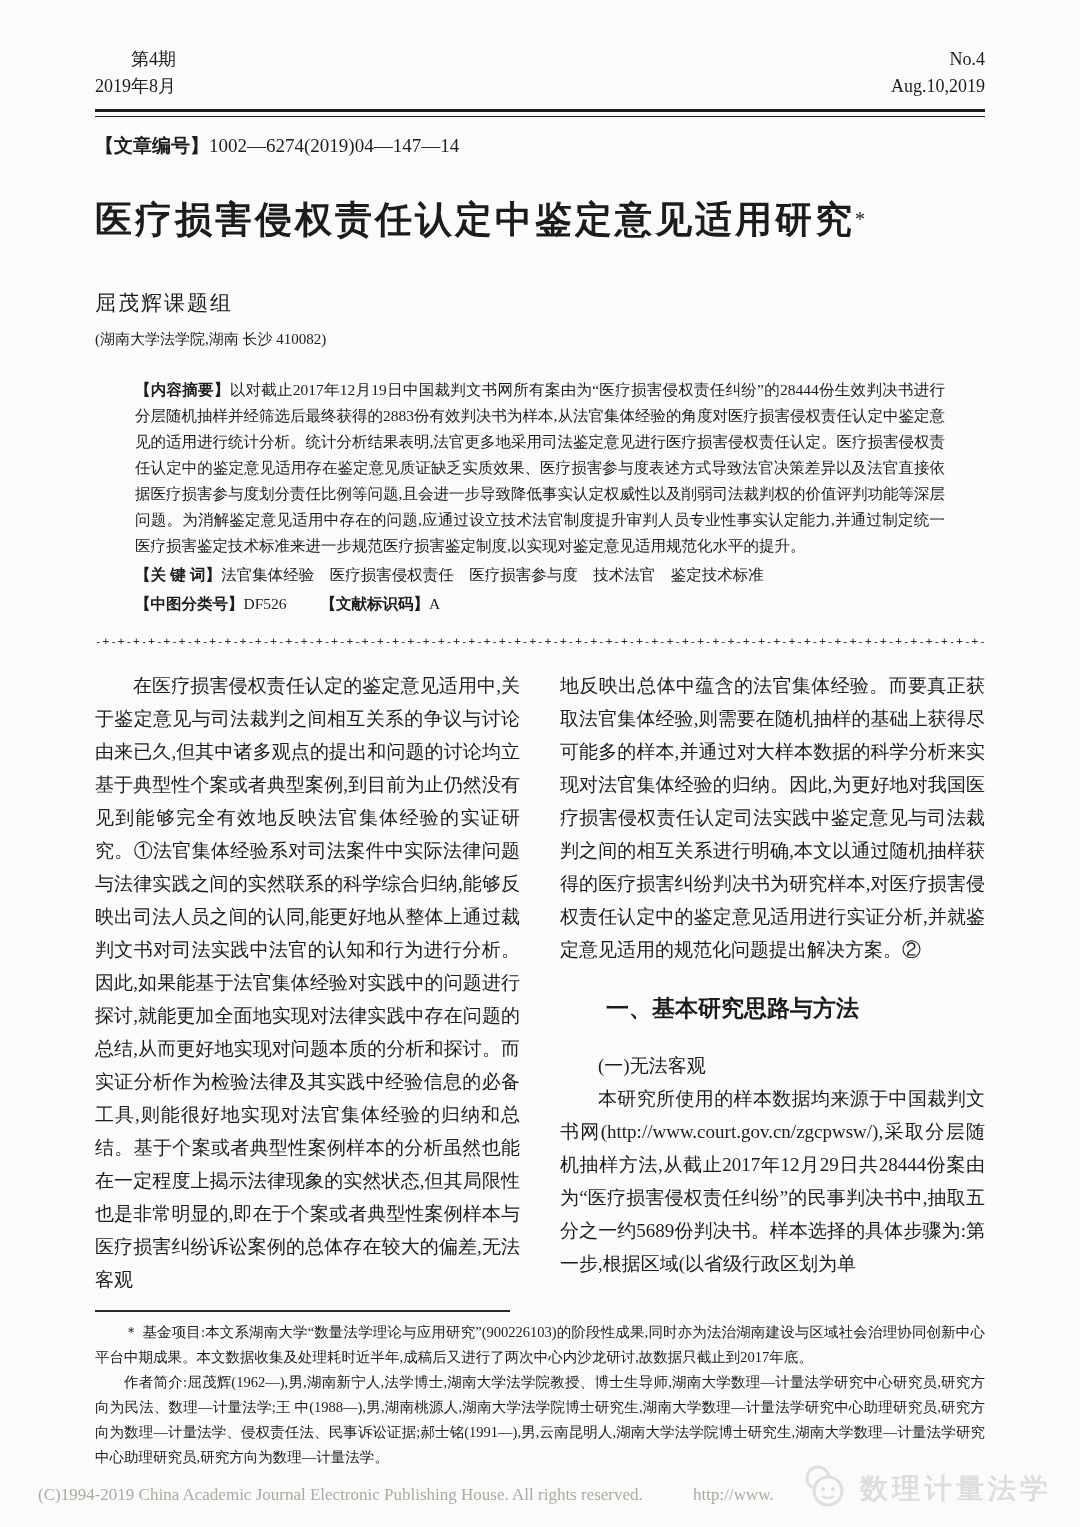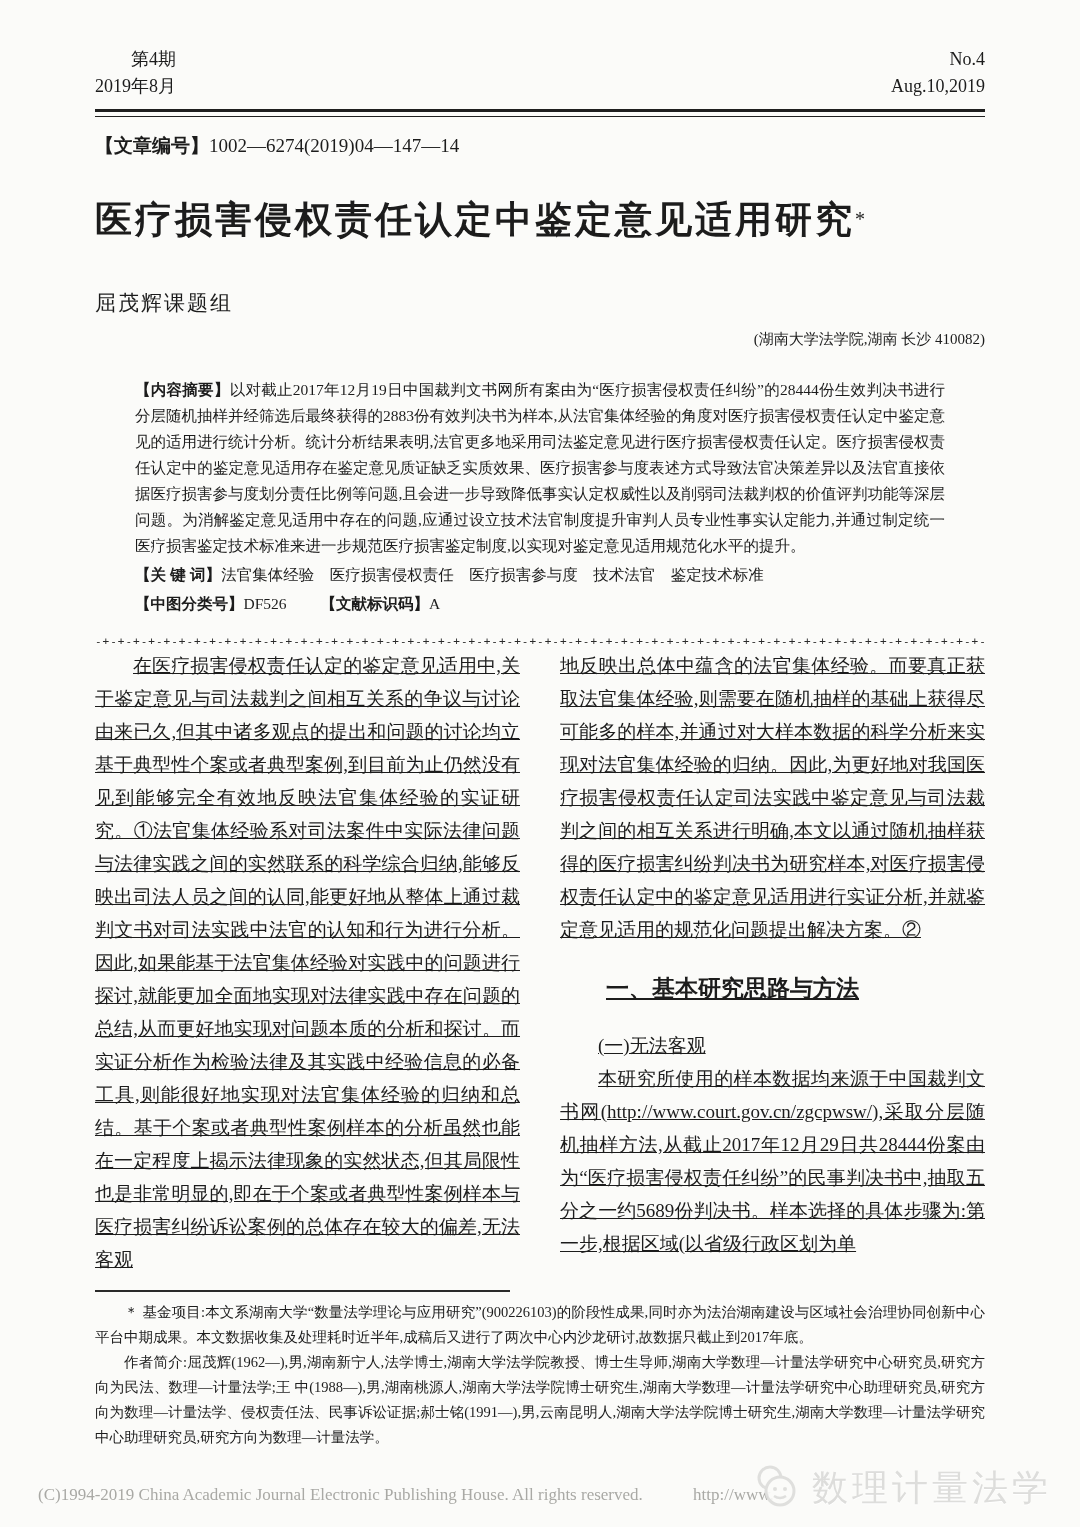--- a/index.html
+++ b/index.html
@@ -22,38 +22,38 @@
   
   .article-number { margin-top:16px; font-size:19px; }
   .label-hei { font-family:"Liberation Sans","DejaVu Sans",sans-serif; font-weight:bold; }
   .title-line { text-align:left; margin-top:36px; }
   .article-title {
     display:inline; font-size:37px; font-weight:bold; letter-spacing:3px;
     font-family:"Liberation Sans","DejaVu Sans",sans-serif;
   }
   .title-marker { font-size:20px; vertical-align:super; }
   .author-line { text-align:left; margin-top:44px; font-size:21px; letter-spacing:2px; }
-  .affil-line  { text-align:right; margin-top:13px; font-size:15px; }
+  .affil-line  { text-align:left; margin-top:13px; font-size:15px; }
 
   
   .abstract-block { margin:28px 40px 0 40px; font-size:15.5px; line-height:26px; }
   .abstract-block p { margin:0; text-align:justify; }
   .abstract-keywords { margin-top:3px !important; }
   .abstract-clc { margin-top:3px !important; }
   .clc-gap { display:inline-block; width:34px; }
 
   
   .section-divider {
     margin-top:18px; font-family:"DejaVu Sans Mono",monospace;
     font-size:11px; letter-spacing:1px; white-space:nowrap; overflow:hidden;
     color:#2a2a2a; height:14px; line-height:14px;
   }
 
   
-  .columns { display:flex; gap:40px; margin-top:0;text-decoration:underline; }
+  .columns { display:flex; gap:40px; margin-top:20px; }
   .col { flex:1 1 0; font-size:19px; line-height:33px; text-align:justify; }
   .col p { margin:0; }
   .indent-2em { text-indent:2em; }
   .section-heading {
     font-family:"Liberation Sans","DejaVu Sans",sans-serif; font-weight:bold;
     font-size:23px; margin:26px 0 24px 0; padding-left:2em; text-align:left;
   }
   .subsection-heading { margin:0 0 6px 0; padding-left:2em; text-align:left; }
 
   
@@ -65,21 +65,21 @@
   .footer-bar {
     position:absolute; left:38px; right:38px; bottom:22px;
     color:#a9a9a5; font-size:17px; white-space:nowrap;
   }
   .footer-url { margin-left:46px; }
   .watermark {
     position:absolute; right:28px; bottom:14px; display:flex; align-items:center;
     color:#dddddb; pointer-events:none;
   }
   .watermark-text {
-    font-size:36px; font-weight:normal; letter-spacing:4px;
+    font-size:28px; font-weight:bold; letter-spacing:4px;
     font-family:"Liberation Sans","DejaVu Sans",sans-serif;
     text-shadow:0 1px 0 #ffffff;
   }
   .watermark-icon { margin-right:8px; opacity:.9; }
 </style>
 </head>
 <body>
 
 <div class="page">
   <div class="content">

